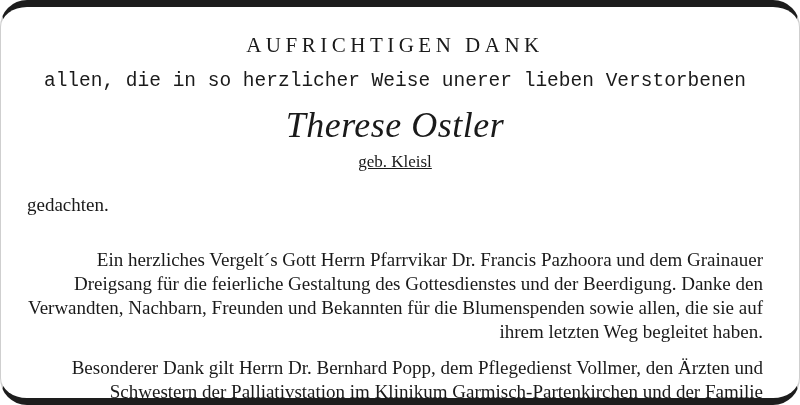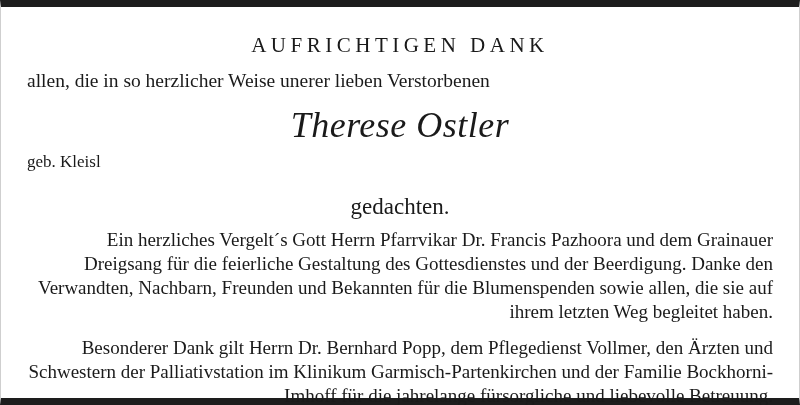--- a/index.html
+++ b/index.html
@@ -17,54 +17,58 @@
   .notice {
     position: relative;
     box-sizing: border-box;
     width: 800px;
     height: 405px;
     background: #ffffff;
     border-top: 7px solid #1d1d1d;
     border-bottom: 7px solid #1d1d1d;
     border-left: 1px solid #cfcfcf;
     border-right: 1px solid #cfcfcf;
-    padding: 22px 26px 12px 26px;
+    padding: 22px 36px 12px 26px;
     display: flex;
     flex-direction: column;
+    border-radius: 27px;
   }
   .heading {
     text-align: center;
     font-size: 21px;
     letter-spacing: 4.5px;
     font-variant: normal;
     color: #1a1a1a;
     margin-top: 4px;
     margin-bottom: 12px;
   }
   .subline {
-    text-align: left;
+    text-align: center;
     font-size: 19.5px;
     margin-bottom: 14px;
+    font-family: Liberation Mono, monospace;
   }
   .name {
     text-align: center;
     font-size: 36px;
     line-height: 1.1;
     margin-bottom: 6px;
     letter-spacing: 0.5px;
     font-style: italic;
   }
   .maiden {
+    text-align: center;
     font-size: 17px;
     margin-bottom: 22px;
+    text-decoration: underline;
   }
   .remember {
-    text-align: center;
-    font-size: 23px;
-    margin-bottom: 8px;
+    text-align: left;
+    font-size: 19px;
+    margin-bottom: 32px;
   }
   .para {
     text-align: right;
     font-size: 19px;
     line-height: 1.27;
     margin: 0 0 2px 0;
   }
   .para.second {
     margin-top: 10px;
   }

